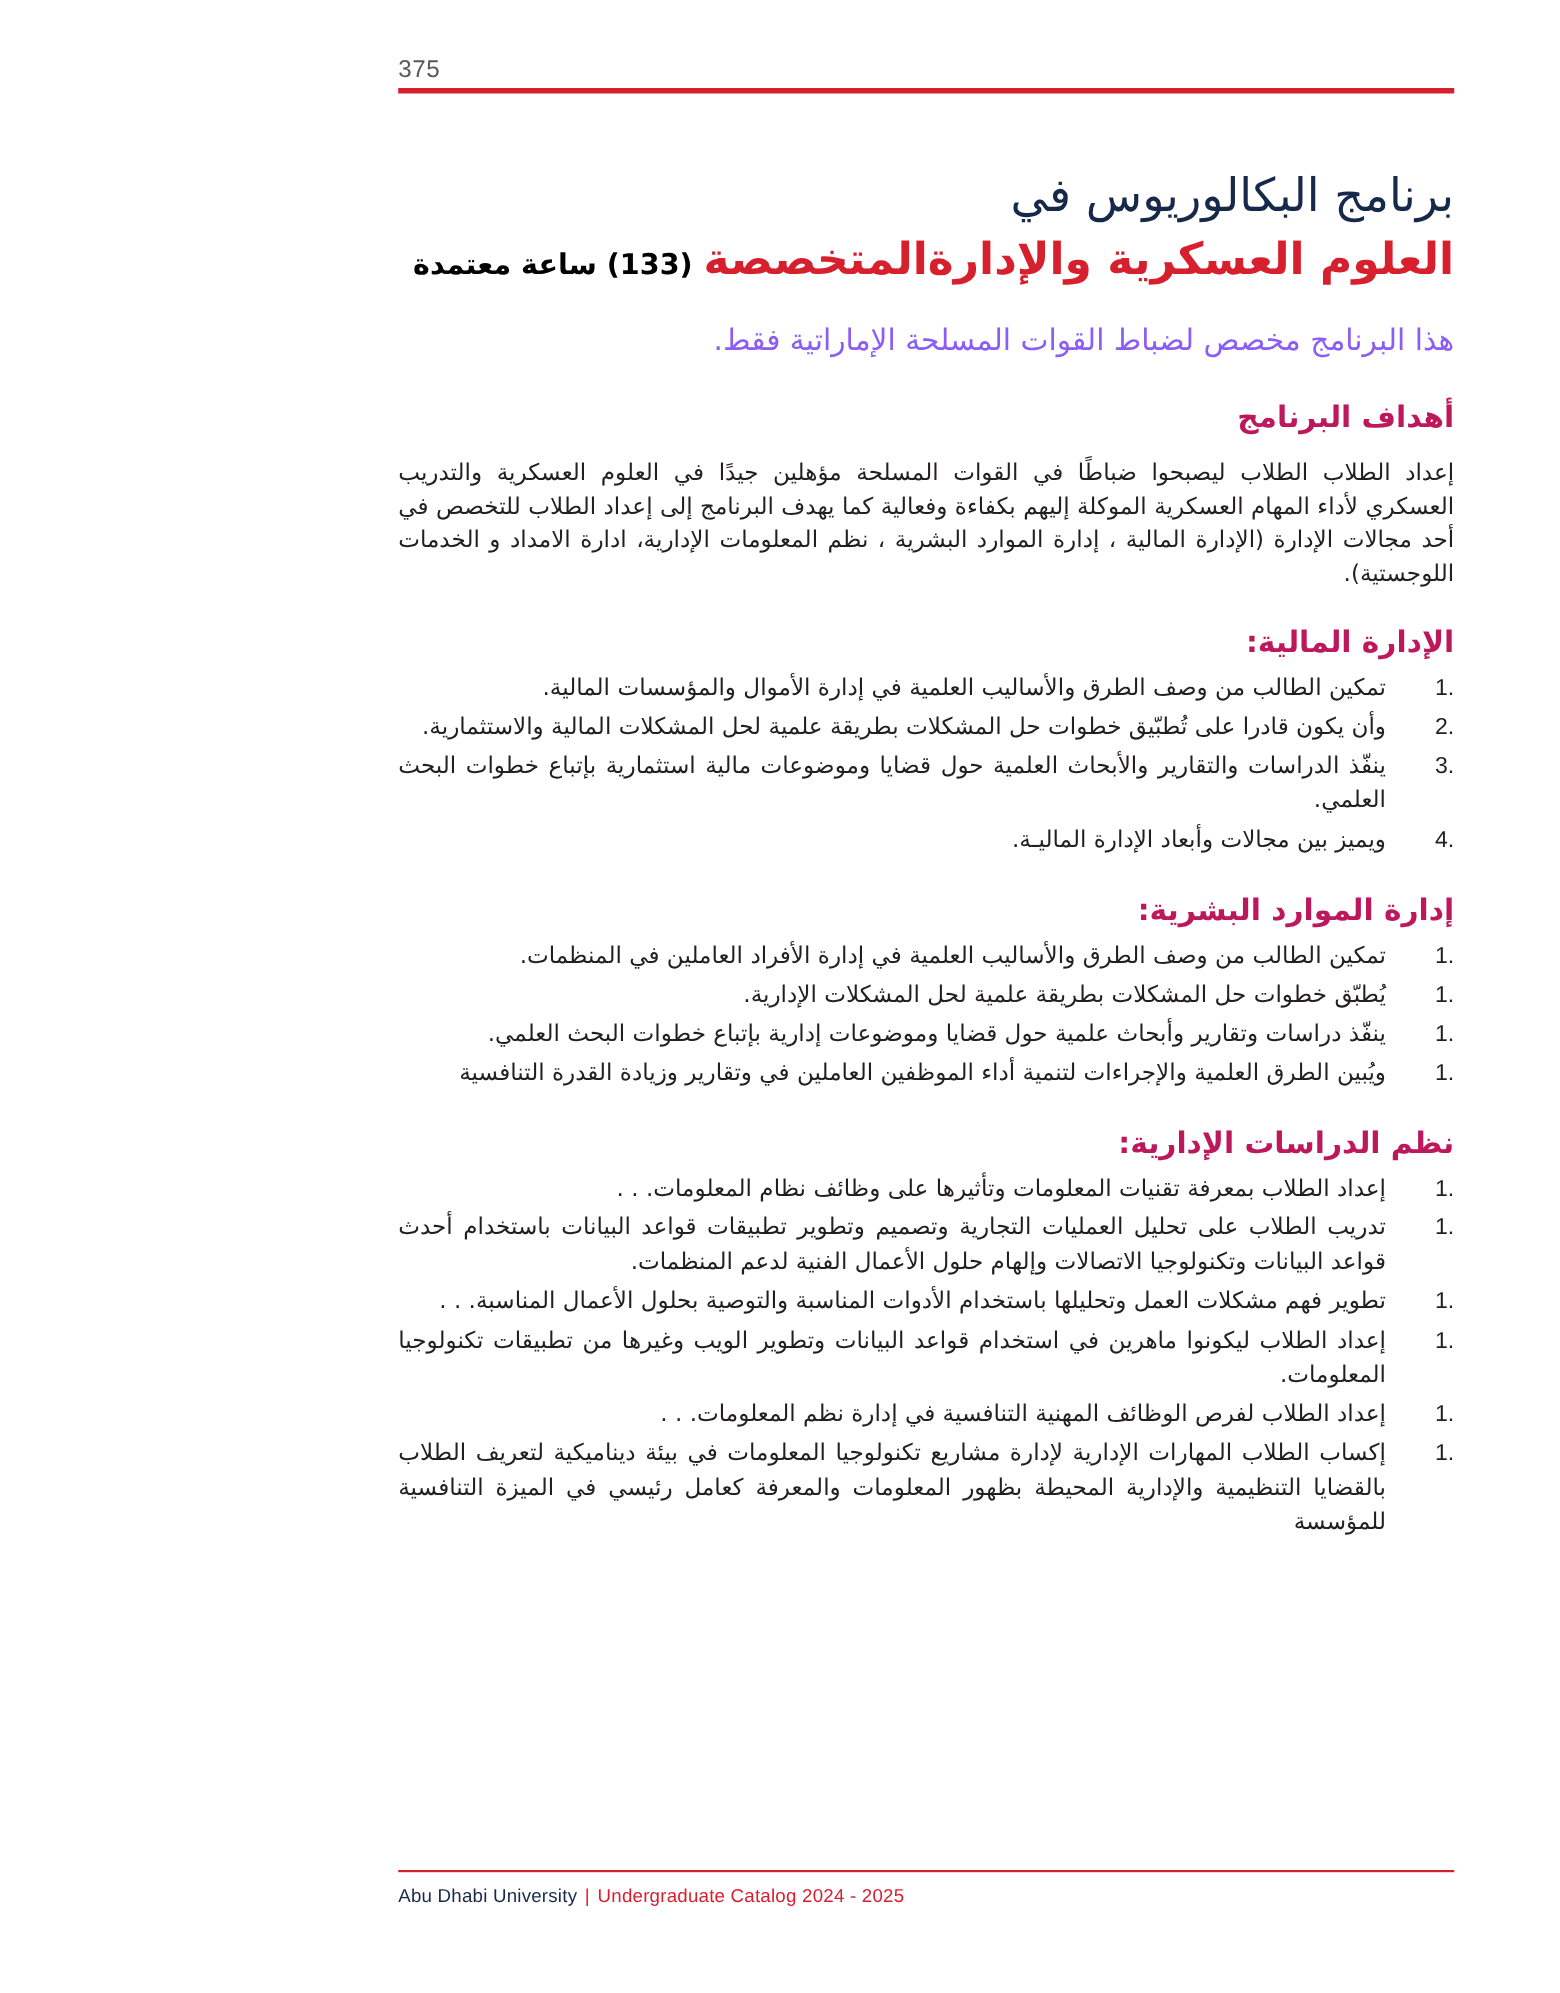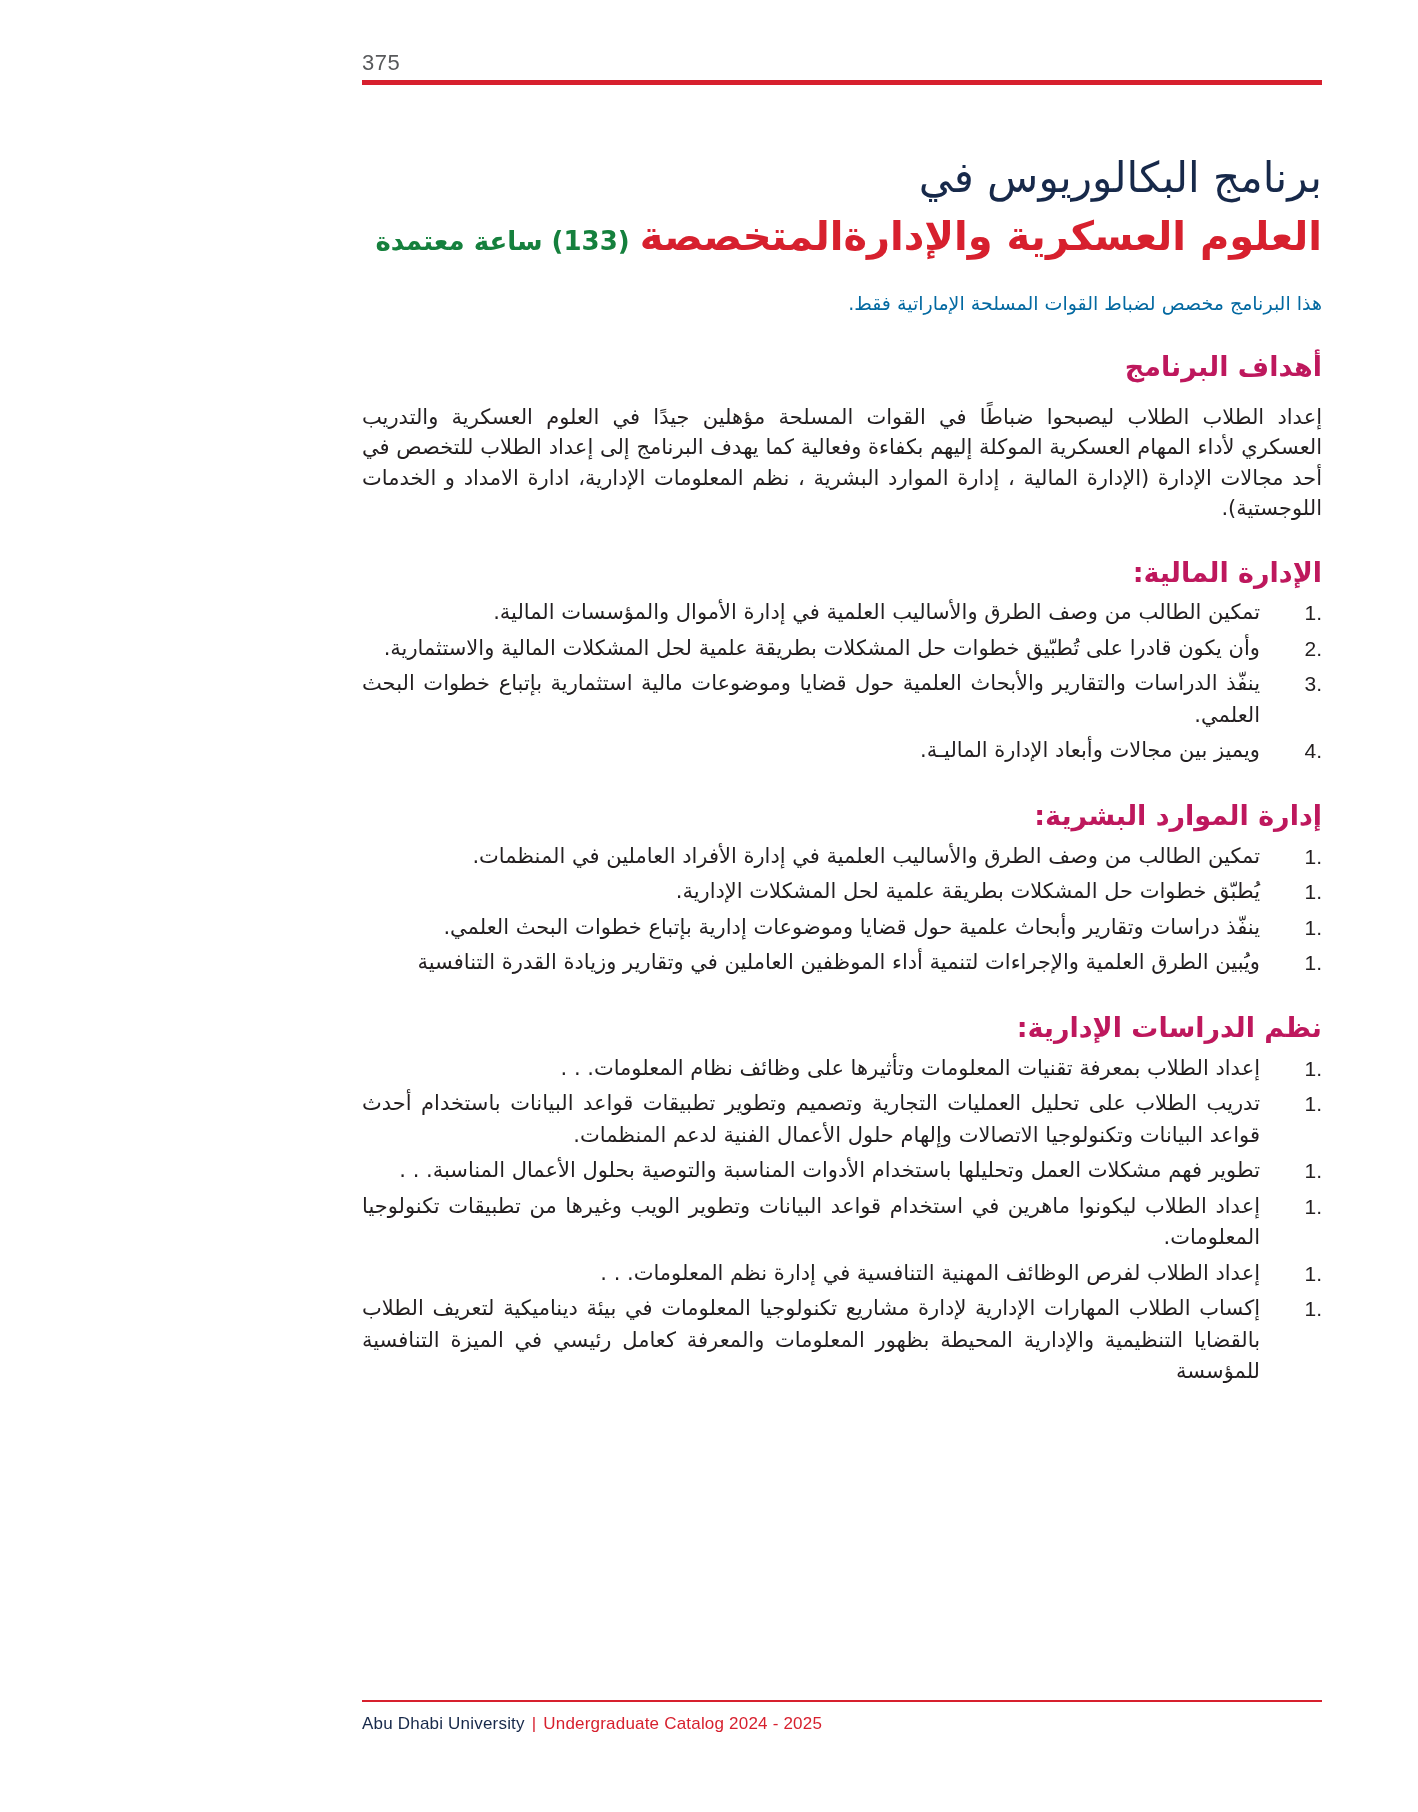--- a/index.html
+++ b/index.html
@@ -71,35 +71,35 @@
     letter-spacing: 0;
   }
   .title-line2 {
     font-size: 40px;
     font-weight: 700;
     color: #d7202e;
     line-height: 1.35;
     margin-top: 2px;
   }
   .title-line2 .credits {
-    color: #15803d;
+    color: #000000;
     font-size: 26px;
     font-weight: 700;
     margin-right: 10px;
     display: inline-block;
     vertical-align: baseline;
     direction: rtl;
     unicode-bidi: embed;
   }
 
   
   .intro {
-    font-size: 19px;
+    font-size: 27px;
     line-height: 1.55;
-    color: #0369a1;
+    color: #8b5cf6;
     margin: 22px 0 30px 0;
     text-align: right;
   }
 
   
   .sec-head {
     font-size: 27px;
     font-weight: 700;
     color: #be185d;
     margin: 26px 0 6px 0;

